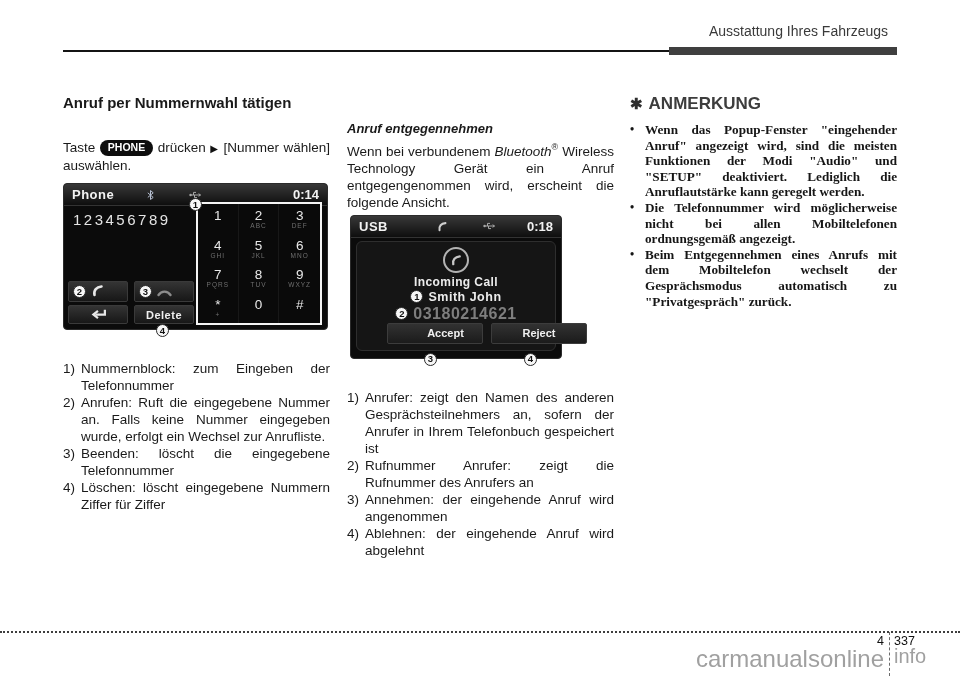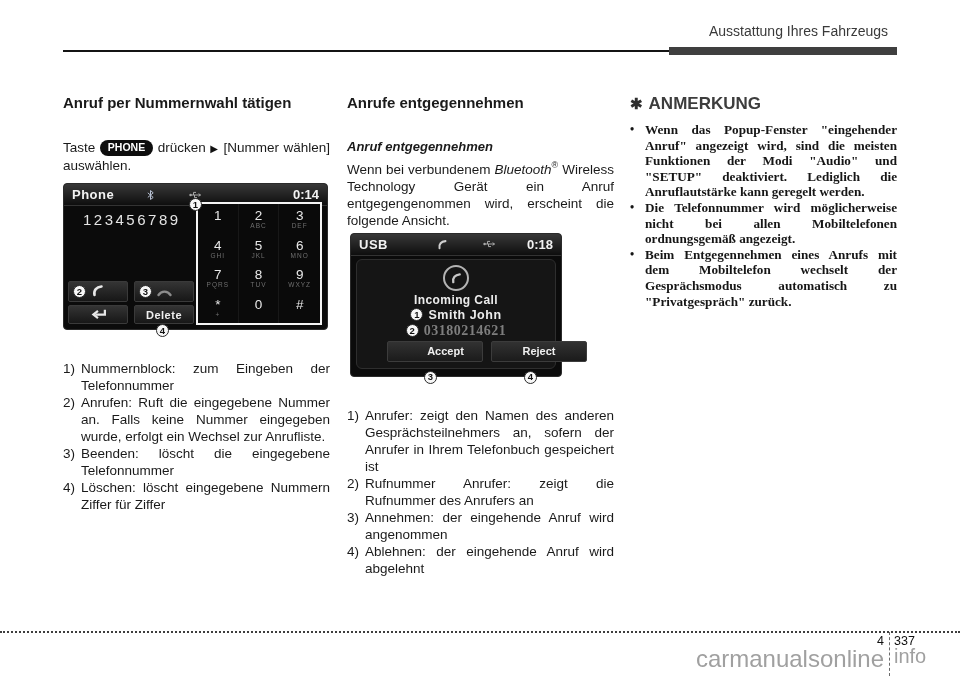--- a/index.html
+++ b/index.html
@@ -55,21 +55,21 @@
   .tb-time  { margin-left:auto; color:#f2f2f2; font-weight:bold; font-size:13px; }
   .tb-ic { display:inline-flex; align-items:center; }
   .mk {
     width:13px; height:13px; border-radius:50%; background:#f7f7f7; border:1px solid #2a2a2a;
     color:#111; font-size:9.5px; font-weight:bold; display:flex; align-items:center; justify-content:center;
     line-height:1; flex:none;
   }
 
   
   .shot1 { margin-top:9px; width:265px; height:147px; }
-  .dial-num { position:absolute; left:19px; top:27px; color:#e4e4e4; font-size:15px; letter-spacing:2.5px; }
+  .dial-num { position:absolute; left:9px; top:27px; color:#e4e4e4; font-size:15px; letter-spacing:2.5px; }
   .keypad {
     position:absolute; left:132px; top:18px; width:126px; height:123px;
     border:2px solid #f5f5f5; background:#0a0a0a;
     display:grid; grid-template-columns:repeat(3,1fr); grid-template-rows:repeat(4,1fr);
   }
   .key { display:flex; flex-direction:column; align-items:center; justify-content:center; border-right:1px solid rgba(255,255,255,.06); }
   .key:nth-child(3n) { border-right:none; }
   .kd { color:#e9e9e9; font-size:13.5px; line-height:13px; }
   .ks { color:#6f6f6f; font-size:6.5px; letter-spacing:1px; line-height:7px; height:7px; }
   .btn-grid { position:absolute; left:4px; top:97px; width:126px; }
@@ -91,21 +91,21 @@
     position:absolute; left:5px; right:5px; top:25px; bottom:7px;
     background:#151515; border:1px solid #2e2e2e; border-radius:6px; text-align:center;
   }
   .circ {
     width:26px; height:26px; border:2px solid #b3b3b3; border-radius:50%;
     margin:5px auto 2px; display:flex; align-items:center; justify-content:center;
   }
   .ic-status { color:#ececec; font-size:12px; font-weight:bold; letter-spacing:.4px; }
   .row-c { display:flex; align-items:center; justify-content:center; gap:5px; margin-top:1px; }
   .ic-caller { color:#ececec; font-size:12.5px; font-weight:bold; letter-spacing:.5px; }
-  .ic-number { color:#7e7e7e; font-size:14px; font-weight:bold; letter-spacing:.5px;font-family:Liberation Serif, serif; }
+  .ic-number { color:#7e7e7e; font-size:16px; font-weight:bold; letter-spacing:.5px; }
   .abtn {
     position:absolute; bottom:6px; height:21px; width:96px;
     background:linear-gradient(#323232,#1b1b1b); border:1px solid #3c3c3c; border-radius:2px;
     color:#efefef; font-size:11px; font-weight:bold; display:flex; align-items:center; justify-content:center;
   }
   .abtn.accept { left:30px;padding-left:21px; } .abtn.reject { left:134px; }
   .mk-accept { position:absolute; left:73px; top:137px; z-index:3; }
   .mk-reject { position:absolute; left:173px; top:137px; z-index:3; }
 
   
@@ -245,21 +245,20 @@
           <span class="li-text">Beenden: löscht die eingegebene Telefonnummer</span>
         </div>
       <div class="li">
           <span class="li-num">4)</span>
           <span class="li-text">Löschen: löscht eingegebene Nummern Ziffer für Ziffer</span>
         </div>
     </div>
   </div>
 
   <div class="col col2">
-    <div class="h2">Anrufe entgegennehmen</div>
     <div class="sub-h">Anruf entgegennehmen</div>
 
     <p class="para"><span>Wenn bei verbundenem </span><span class="bt-italic">Bluetooth</span><sup>®</sup><span> Wireless Technology Gerät ein Anruf entgegengenommen wird, erscheint die folgende Ansicht.</span></p>
 
     <div class="shot shot2">
       <div class="topbar">
         <span class="tb-title">USB</span>
         <span class="tb-ic" style="margin-left:48px">
           <svg width="13" height="11" viewBox="0 0 14 13">
               <path d="M3.5 11 C2.5 6 5.5 3 10.5 2.5" fill="none" stroke="#cfcfcf" stroke-width="2.4" stroke-linecap="round"></path>

